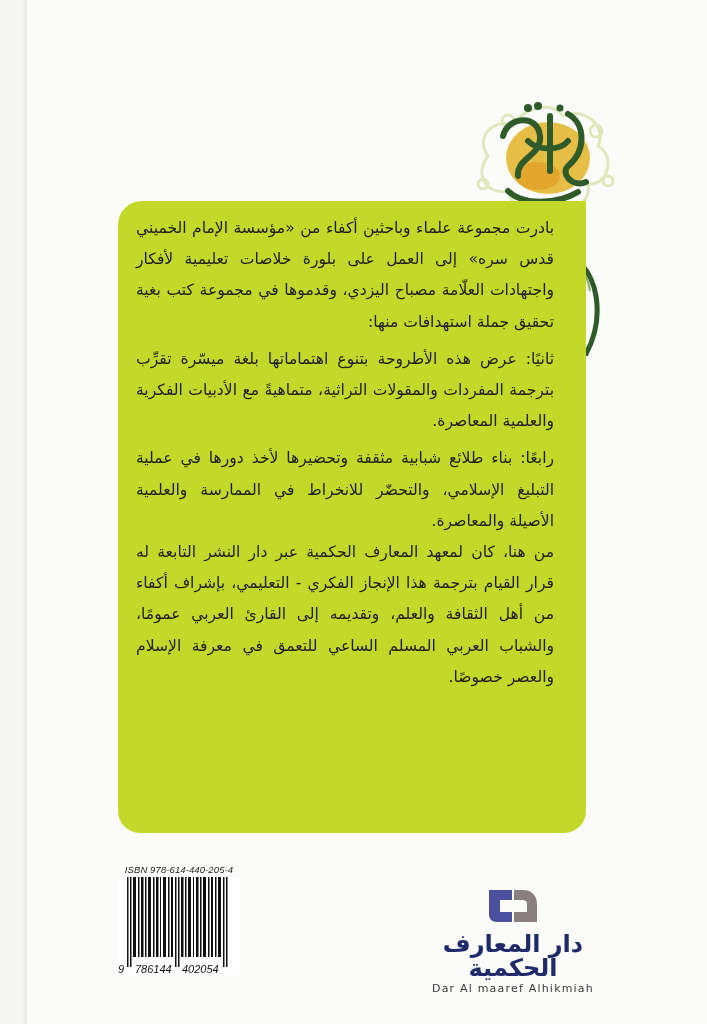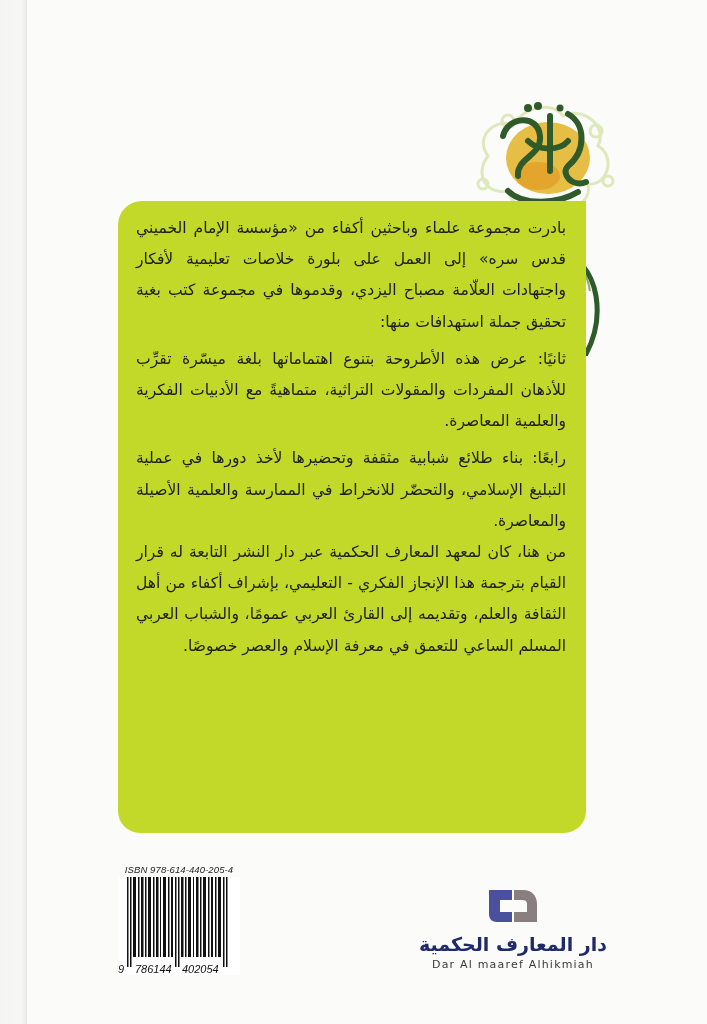--- a/index.html
+++ b/index.html
@@ -30,21 +30,21 @@
     }
     .green-panel {
       position: absolute;
       left: 118px;
       top: 201px;
       width: 468px;
       height: 632px;
       background: #c3d92a;
       border-radius: 24px 0 22px 22px;
       box-sizing: border-box;
-      padding: 12px 20px 0 18px;
+      padding: 12px 32px 0 18px;
       direction: rtl;
       text-align: justify;
       text-align-last: right;
       color: #1e1e14;
       font-family: "DejaVu Sans", sans-serif;
       font-size: 15.6px;
       line-height: 31.2px;
     }
     .green-panel p {
       margin: 0 0 6px 0;
@@ -75,21 +75,21 @@
       position: absolute;
       left: 418px;
       top: 886px;
       width: 190px;
       text-align: center;
     }
     .pub-logo { display: block; margin: 0 auto 6px auto; }
     .pub-name-ar {
       font-family: "DejaVu Sans", sans-serif;
       font-weight: bold;
-      font-size: 19px;
+      font-size: 24px;
       color: #1f2a6b;
       direction: rtl;
       line-height: 24px;
     }
     .pub-name-en {
       font-family: "DejaVu Sans", sans-serif;
       font-size: 11px;
       color: #3a3a3a;
       letter-spacing: 1.2px;
       margin-top: 2px;
@@ -128,21 +128,21 @@
       <circle cx="92" cy="12" r="3.5"></circle>
     </g>
 
     <path d="M62 110 C 70 150, 120 150, 128 200 C 132 225, 125 245, 118 258" fill="none" stroke="#2f5a2a" stroke-width="5" stroke-linecap="round"></path>
     <path d="M70 112 C 80 145, 116 155, 122 195" fill="none" stroke="#6e9a3e" stroke-width="2" opacity="0.8"></path>
   </svg>
 </div>
 
 <div class="green-panel">
   <p>بادرت مجموعة علماء وباحثين أكفاء من «مؤسسة الإمام الخميني قدس سره» إلى العمل على بلورة خلاصات تعليمية لأفكار واجتهادات العلّامة مصباح اليزدي، وقدموها في مجموعة كتب بغية تحقيق جملة استهدافات منها:</p>
-  <p>ثانيًا: عرض هذه الأطروحة بتنوع اهتماماتها بلغة ميسّرة تقرِّب للأذهان المفردات والمقولات التراثية، متماهيةً مع الأدبيات الفكرية والعلمية المعاصرة.</p>
+  <p>ثانيًا: عرض هذه الأطروحة بتنوع اهتماماتها بلغة ميسّرة تقرِّب بترجمة المفردات والمقولات التراثية، متماهيةً مع الأدبيات الفكرية والعلمية المعاصرة.</p>
   <p class="tight">رابعًا: بناء طلائع شبابية مثقفة وتحضيرها لأخذ دورها في عملية التبليغ الإسلامي، والتحضّر للانخراط في الممارسة والعلمية الأصيلة والمعاصرة.</p>
   <p class="tight">من هنا، كان لمعهد المعارف الحكمية عبر دار النشر التابعة له قرار القيام بترجمة هذا الإنجاز الفكري - التعليمي، بإشراف أكفاء من أهل الثقافة والعلم، وتقديمه إلى القارئ العربي عمومًا، والشباب العربي المسلم الساعي للتعمق في معرفة الإسلام والعصر خصوصًا.</p>
 </div>
 
 <div class="barcode-block">
   <div class="isbn-text">ISBN 978-614-440-205-4</div>
   <div class="barcode">
     <svg width="122" height="98" viewBox="0 0 122 98">
       <rect x="0" y="0" width="122" height="98" fill="#ffffff"></rect>
       <g fill="#111">

